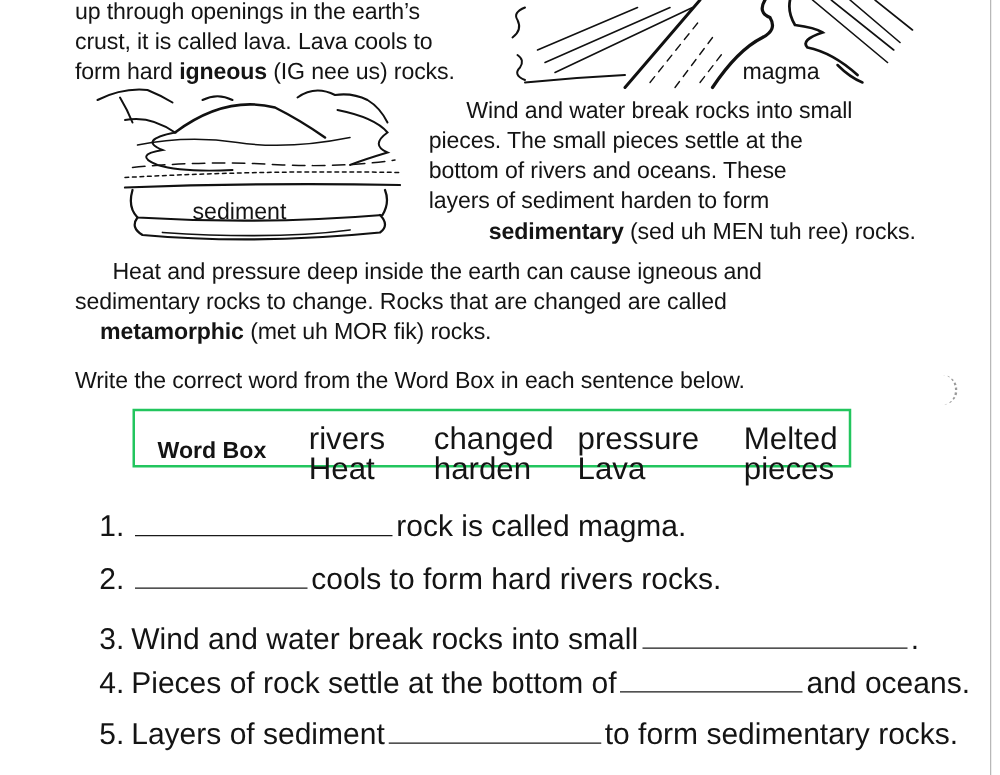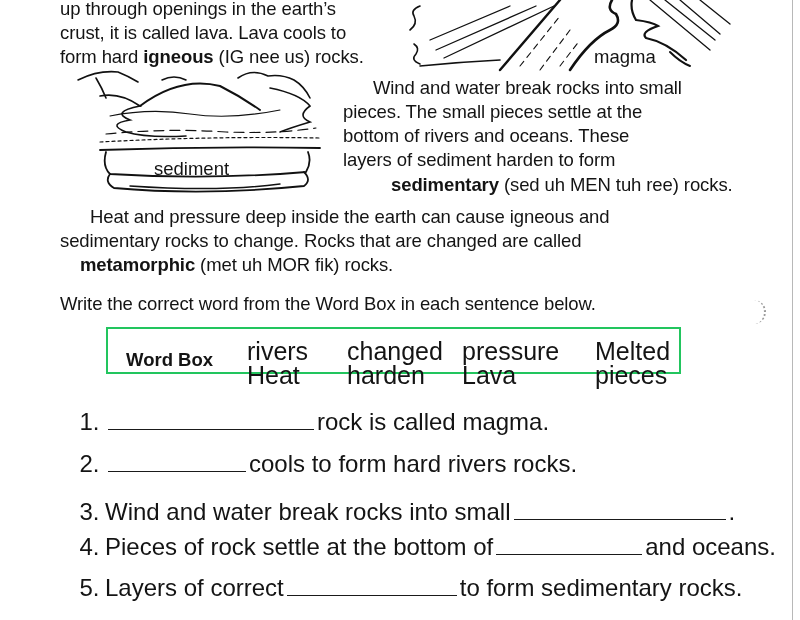--- a/index.html
+++ b/index.html
@@ -109,15 +109,15 @@
   <div class="q" style="top:452px;">
     <span class="num">2.</span><span class="blank" style="width:138px;"></span><span>cools to form hard rivers rocks.</span>
   </div>
   <div class="q" style="top:487px;margin-top:13px;">
     <span class="num">3.</span><span>Wind and water break rocks into small</span><span class="blank" style="width:212px;"></span><span>.</span>
   </div>
   <div class="q" style="top:535px;">
     <span class="num">4.</span><span>Pieces of rock settle at the bottom of</span><span class="blank" style="width:146px;"></span><span>and oceans.</span>
   </div>
   <div class="q" style="top:576px;">
-    <span class="num">5.</span><span>Layers of correct</span><span class="blank" style="width:170px;"></span><span>to form sedimentary rocks.</span>
+    <span class="num">5.</span><span>Layers of sediment</span><span class="blank" style="width:170px;"></span><span>to form sedimentary rocks.</span>
   </div>
 </div>
 
 </body></html>

